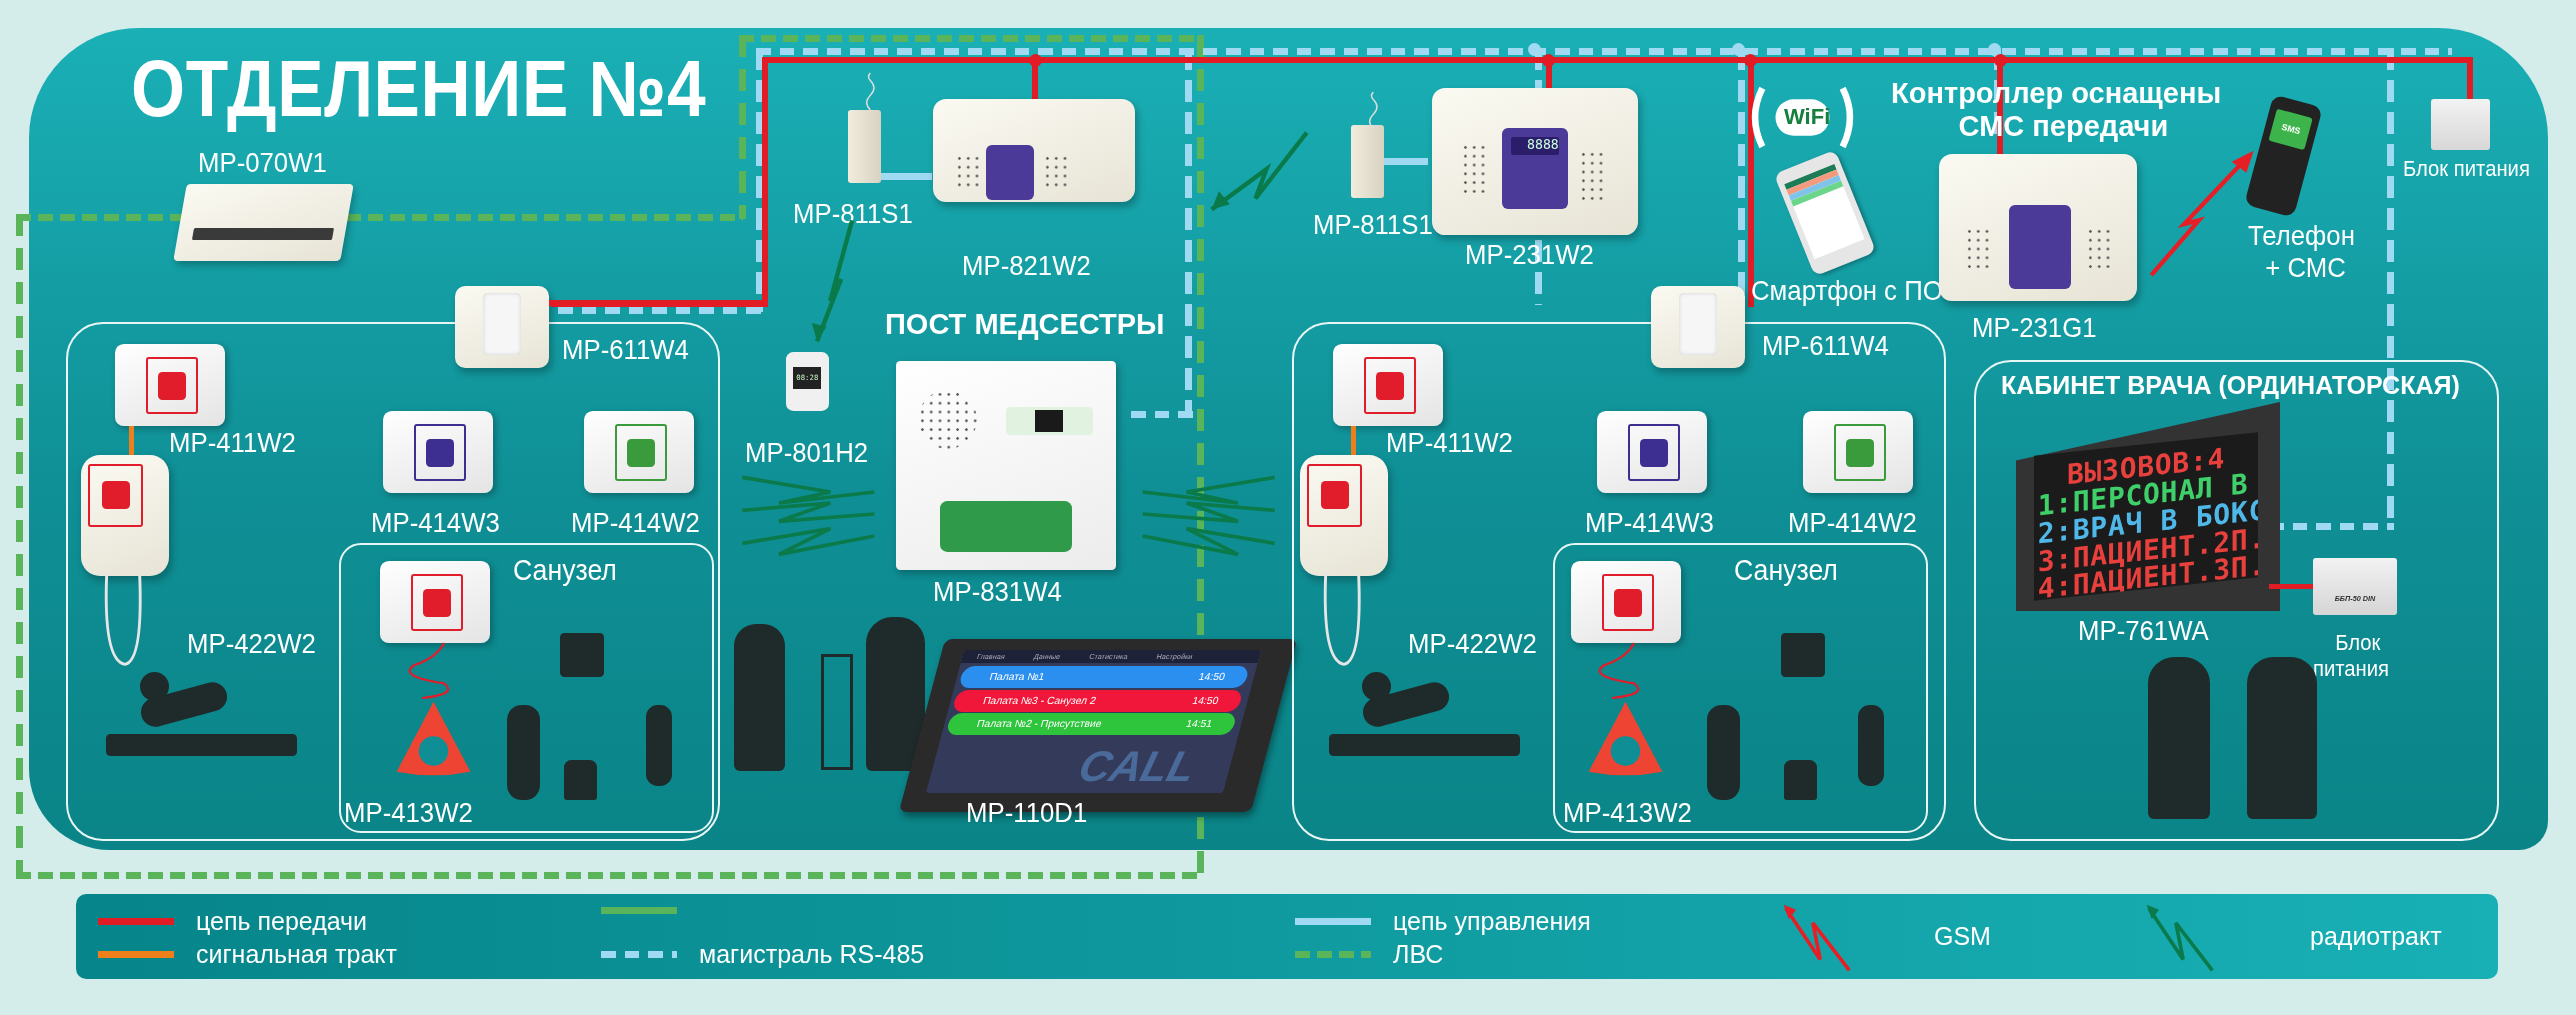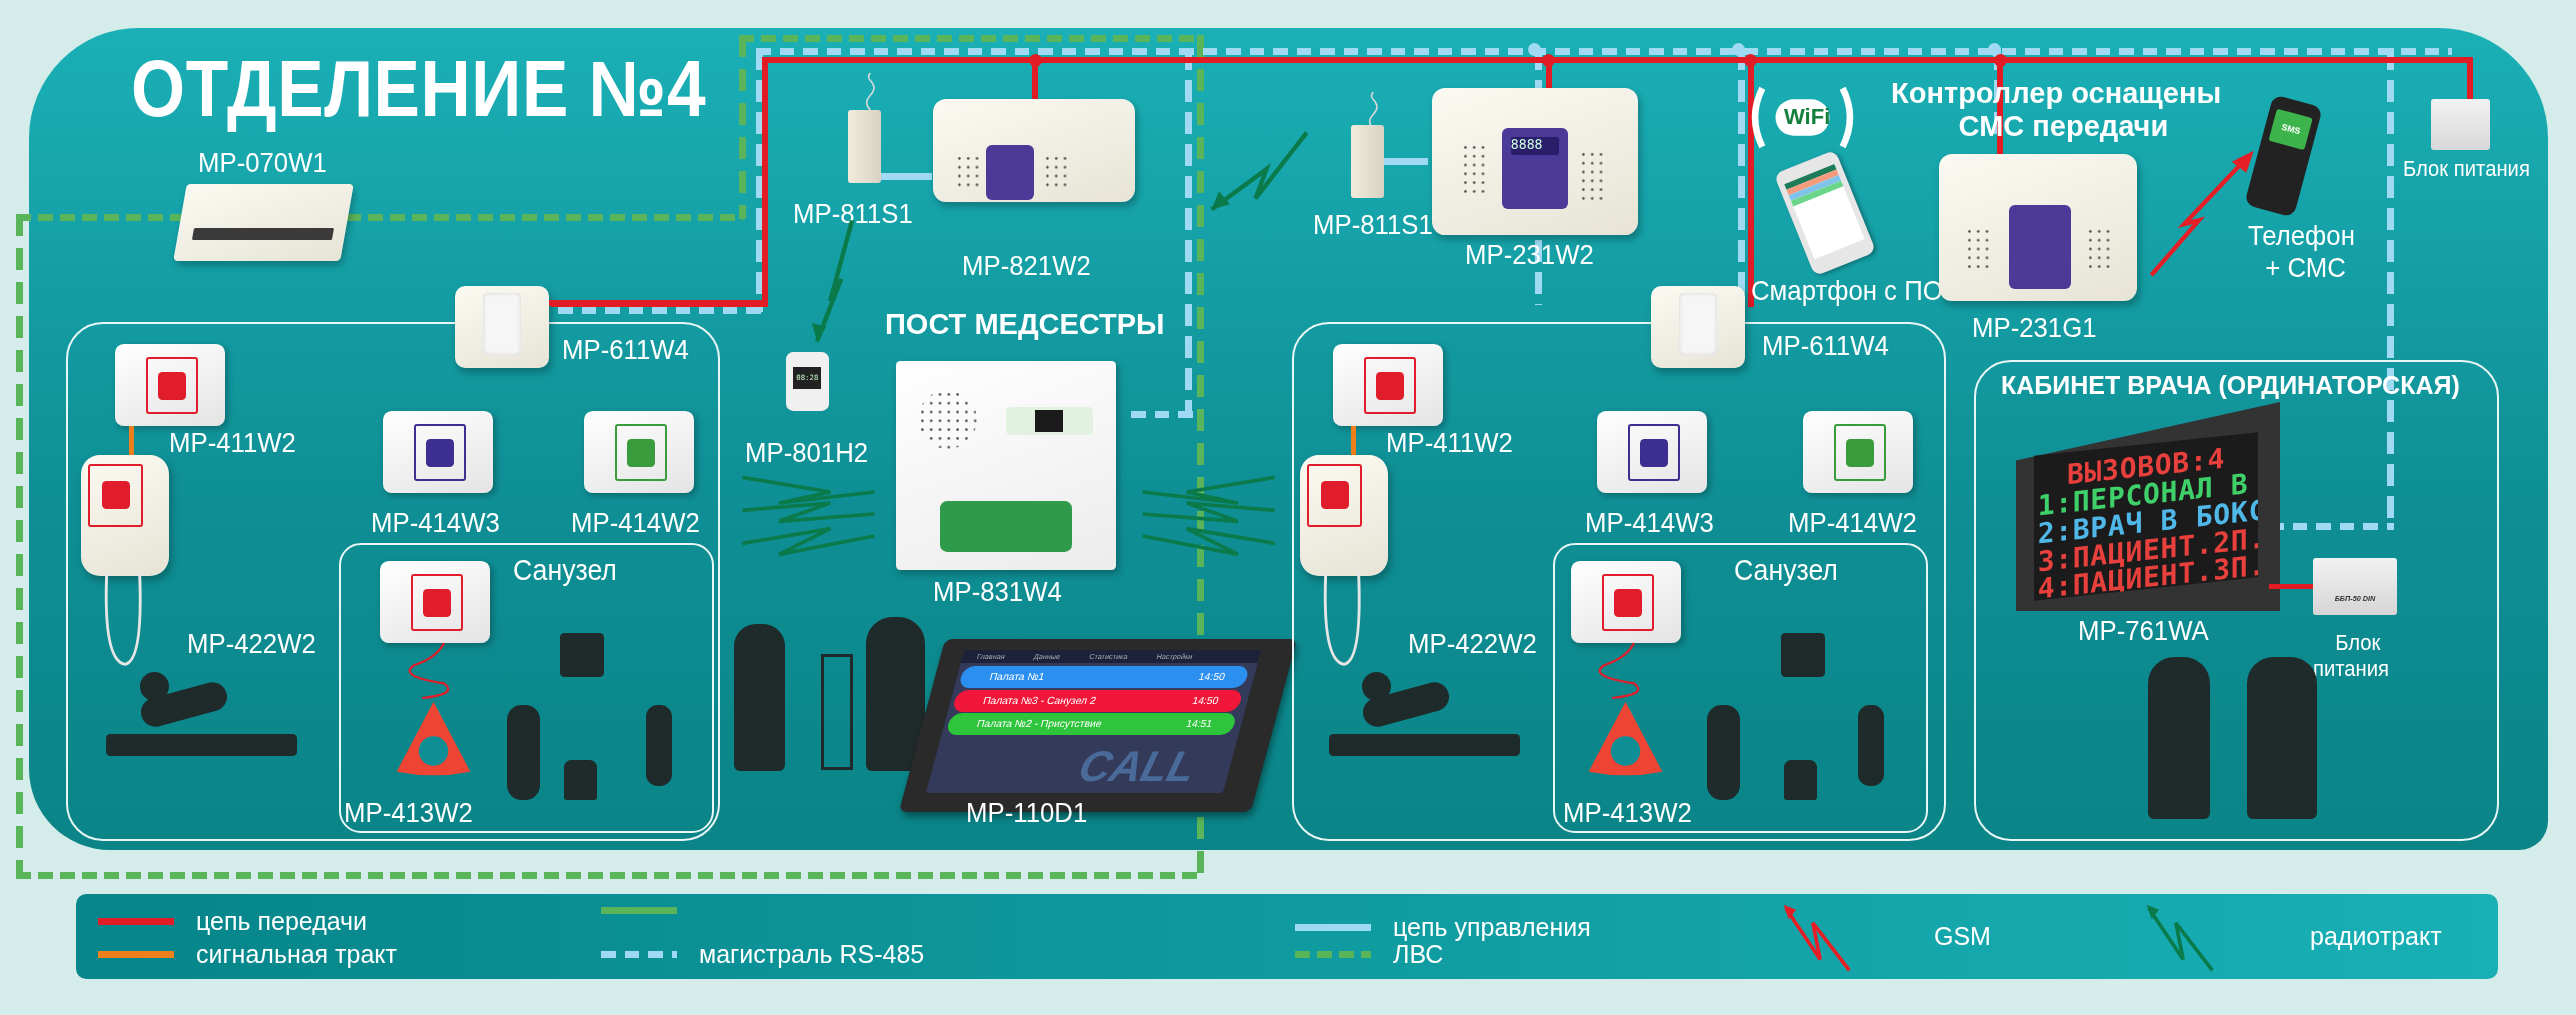--- a/index.html
+++ b/index.html
@@ -95,21 +95,21 @@
 <div class="lbl" style="left:962px;top:250px;">MP-821W2</div>
 
 <div class="abs" style="left:1351px;top:125px;width:33px;height:73px;background:linear-gradient(90deg,#f1ecdc,#d7d2c2);border-radius:2.9px;"></div>
 <svg style="left:1366px;top:92px;" width="14.7" height="37" viewBox="0 0 20 50">
     <path d="M10 50 Q0 40 10 30 Q20 20 10 10 Q5 5 10 0" stroke="#ddd" stroke-width="2" fill="none"></path>
   </svg>
 <div class="abs" style="left:1384px;top:158px;width:44px;height:7.3px;background:#9fd9f2;"></div>
 <div class="lbl" style="left:1313px;top:209px;">MP-811S1</div>
 <div class="device" style="left:1432px;top:88px;width:206px;height:147px;">
   <div class="face-badge" style="left:70px;top:40px;width:66px;height:81px;">
-    <div class="abs" style="left:8.8px;top:8.8px;width:48px;height:18.4px;background:#2a1d6a;border-radius:2.2px;color:#cfd; font-family:'DejaVu Sans Mono',monospace;font-size:13.2px;text-align:left;">8888</div>
+    <div class="abs" style="left:8.8px;top:8.8px;width:48px;height:18.4px;background:#2a1d6a;border-radius:2.2px;color:#cfd; font-family:'DejaVu Sans Mono',monospace;font-size:13.2px;text-align:right;">8888</div>
   </div>
   <div class="speaker" style="left:29px;top:55px;width:29px;height:51px;"></div>
   <div class="speaker" style="left:147px;top:62px;width:29px;height:51px;"></div>
 </div>
 <div class="lbl" style="left:1465px;top:239px;">MP-231W2</div>
 
 <svg style="left:1197px;top:125px;" width="117" height="103" viewBox="0 0 160 140">
   <polyline points="150,10 80,100 95,60 20,115" stroke="#0b7a4a" stroke-width="6" fill="none"></polyline>
   <polygon points="20,115 30,90 45,108" fill="#0b7a4a"></polygon>
 </svg>
@@ -355,21 +355,21 @@
       <div class="leg-swatch" style="background:#ef7f1a;"></div>
       <div class="leg-text">сигнальная тракт</div>
     </div>
   <div class="leg-item" style="left:525px;top:13.2px;">
       <div class="leg-swatch" style="background:#5ab55a;"></div>
     </div>
   <div class="leg-item" style="left:525px;top:46px;">
       <div class="leg-swatch dash-blue-h"></div>
       <div class="leg-text">магистраль RS-485</div>
     </div>
-  <div class="leg-item" style="left:1219px;top:13.2px;margin-top:6px;">
+  <div class="leg-item" style="left:1219px;top:13.2px;">
       <div class="leg-swatch" style="background:#9fd9f2;"></div>
       <div class="leg-text">цепь управления</div>
     </div>
   <div class="leg-item" style="left:1219px;top:46px;justify-content:center;">
       <div class="leg-swatch dash-green-h"></div>
       <div class="leg-text">ЛВС</div>
     </div>
   <svg style="left:1704px;top:7.3px;" width="73" height="73" viewBox="0 0 100 100">
     <polyline points="95,95 45,30 55,80 8,10" stroke="#e61e25" stroke-width="5" fill="none"></polyline>
       <polygon points="5,5 22,12 12,25" fill="#e61e25"></polygon>

